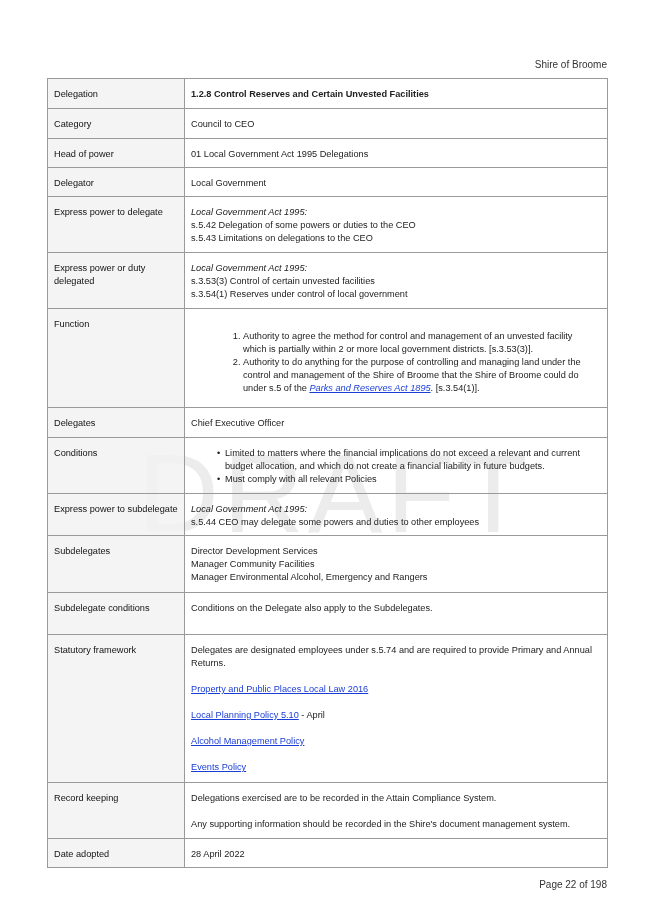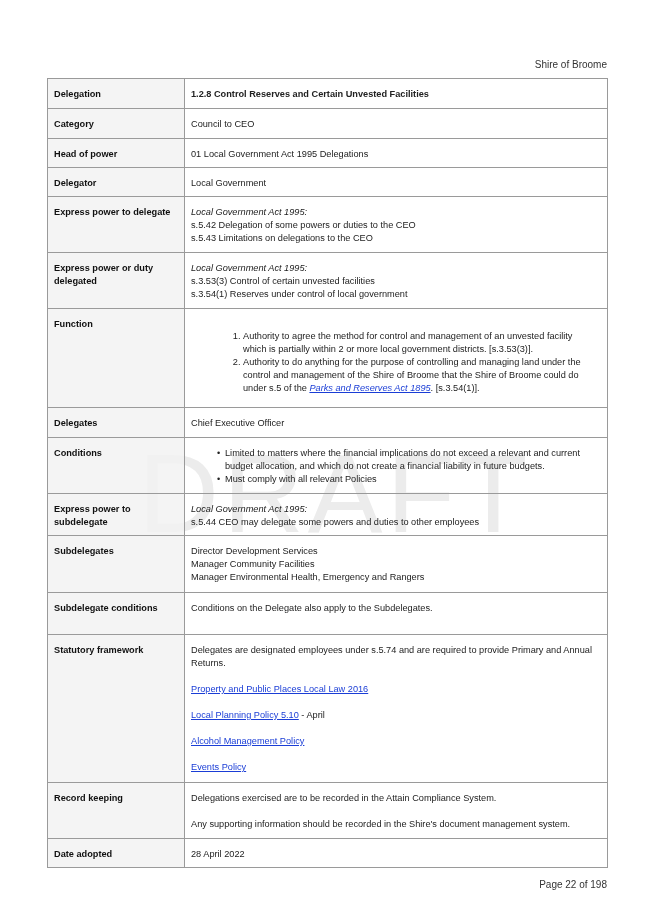--- a/index.html
+++ b/index.html
@@ -32,21 +32,21 @@
       width: 561px; border-collapse: collapse; z-index: 1;
       font-family: "Liberation Sans", sans-serif;
       font-size: 9.2px; line-height: 13px;
     }
     table.deleg td {
       border: 1px solid #9a9a9a; vertical-align: top;
       padding: 0;
     }
     td.lbl {
       width: 124px; background: rgba(242,242,242,0.85);
-      font-weight: bold; color: #111;
+      font-weight: normal; color: #111;
       padding: 9px 6px 0 6px !important;
     }
     td.val {
       padding: 9px 6px 0 6px !important; color: #222;
       background: transparent;
     }
     .title { font-weight: bold; color: #111; }
     .it { font-style: italic; }
     ol.fn { margin: 12px; padding-left: 40px; }
     ol.fn li { padding-left: 0; }
@@ -125,21 +125,21 @@
     <td class="val">
       <div class="it">Local Government Act 1995:</div>
       <div>s.5.44 CEO may delegate some powers and duties to other employees</div>
     </td>
   </tr>
   <tr style="height:57px">
     <td class="lbl">Subdelegates</td>
     <td class="val">
       <div>Director Development Services</div>
       <div>Manager Community Facilities</div>
-      <div>Manager Environmental Health, Emergency and Rangers</div>
+      <div>Manager Environmental Alcohol, Emergency and Rangers</div>
     </td>
   </tr>
   <tr style="height:42px">
     <td class="lbl">Subdelegate conditions</td>
     <td class="val">Conditions on the Delegate also apply to the Subdelegates.</td>
   </tr>
   <tr style="height:148px">
     <td class="lbl">Statutory framework</td>
     <td class="val">
       <p class="para">Delegates are designated employees under s.5.74 and are required to provide Primary and Annual Returns.</p>

